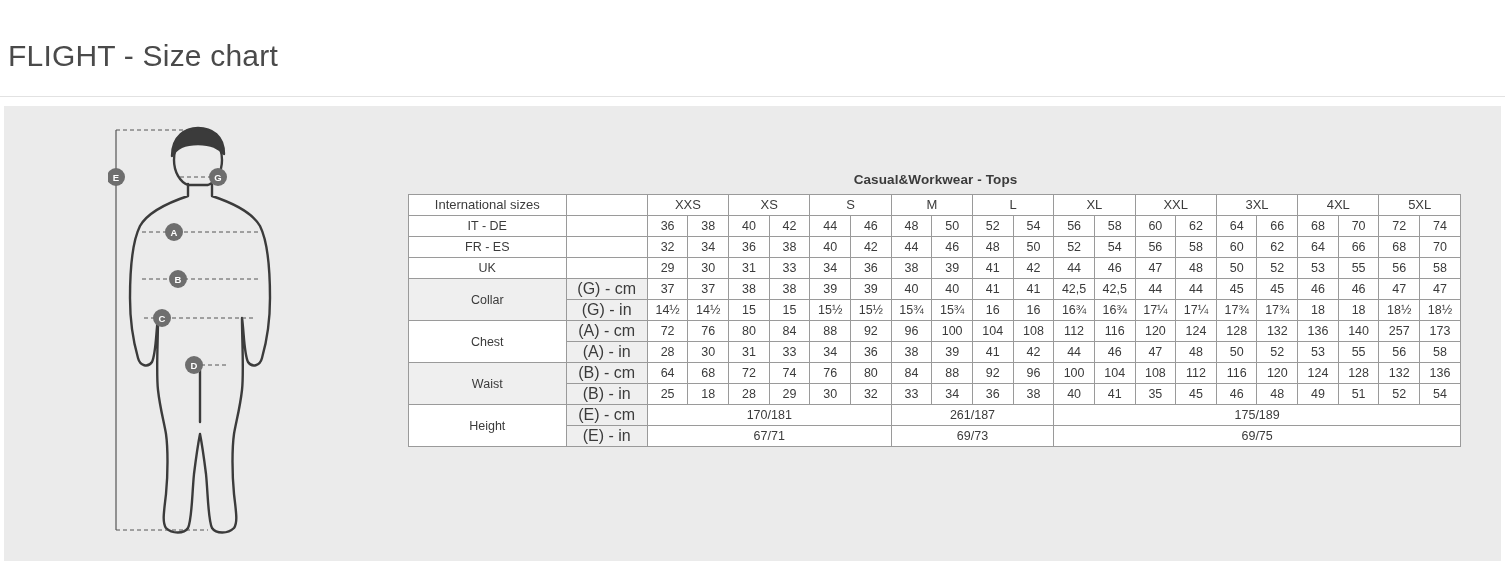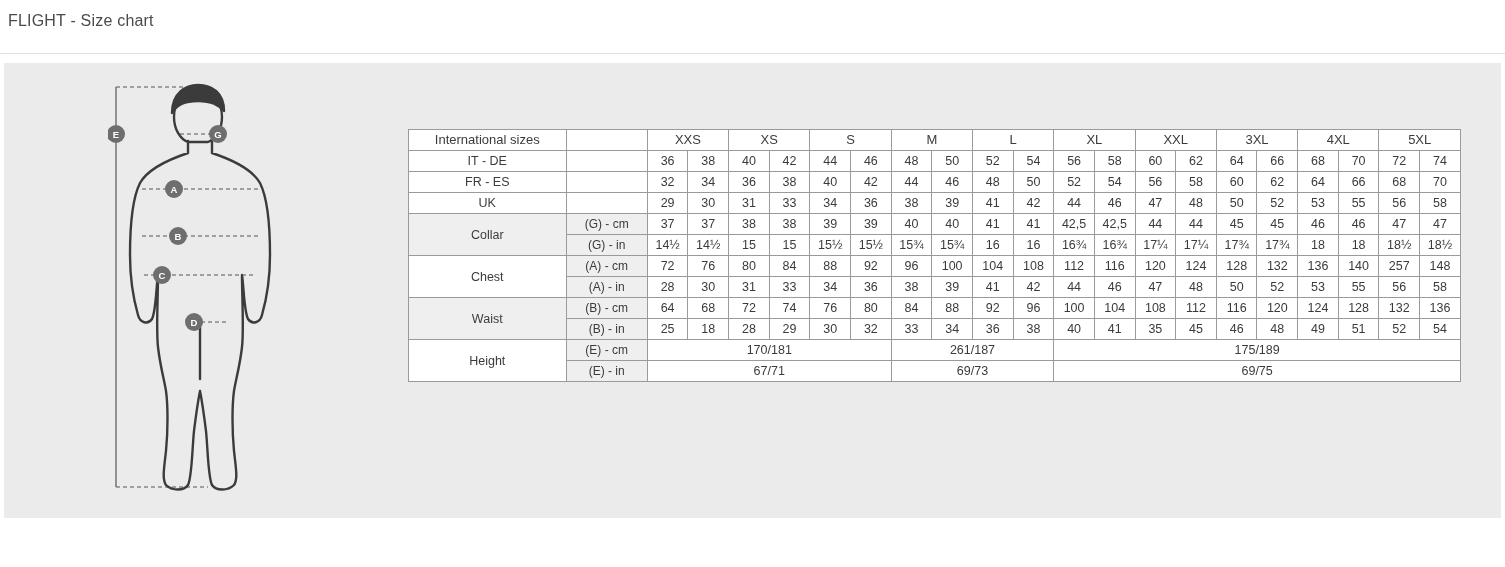--- a/index.html
+++ b/index.html
@@ -8,25 +8,26 @@
     background: #ffffff;
   }
   body {
     width: 1505px;
     height: 567px;
     font-family: "Liberation Sans", sans-serif;
     color: #3b3b3b;
     overflow: hidden;
   }
   .page-title {
-    font-size: 16px;
+    font-size: 30px;
     font-weight: 400;
     color: #4a4a4a;
     padding: 12px 0 0 8px;
     letter-spacing: 0.2px;
+    margin-top: 27px;
   }
   .title-rule {
     margin-top: 23px;
     height: 1px;
     background: #e2e2e2;
   }
   .panel {
     margin: 9px 4px 0 4px;
     background: #ebebeb;
     height: 455px;
@@ -89,21 +90,21 @@
     background: #555555;
     border: 1px solid #555555;
   }
   td.rowlabel {
     text-align: left;
     padding-left: 8px;
   }
   td.sub {
     text-align: left;
     padding-left: 6px;
-    font-size: 12px;
+    font-size: 16px;
     margin-top: 14px;
   }
   td.shade {
     background: #efefef;
   }
   td.rowlabel.shade, td.sub.shade {
     background: #efefef;
   }
   .col-label { width: 155px; }
   .col-sub { width: 80px; }
@@ -166,20 +167,21 @@
         <text x="70" y="161" font-family="Liberation Sans, sans-serif" font-size="9.5" fill="#ffffff" text-anchor="middle" font-weight="bold">B</text>
         <circle cx="54" cy="196" r="9" fill="#6e6e6e"></circle>
         <text x="54" y="200" font-family="Liberation Sans, sans-serif" font-size="9.5" fill="#ffffff" text-anchor="middle" font-weight="bold">C</text>
         <circle cx="86" cy="243" r="9" fill="#6e6e6e"></circle>
         <text x="86" y="247" font-family="Liberation Sans, sans-serif" font-size="9.5" fill="#ffffff" text-anchor="middle" font-weight="bold">D</text>
       </g>
     </svg>
   </div>
 
   <div class="chart-wrap">
+    <div class="chart-title">Casual&amp;Workwear - Tops</div>
     <table class="size-chart">
       <colgroup>
         <col class="col-label">
         <col class="col-sub">
         <col class="col-v">
           <col class="col-v">
           <col class="col-v">
           <col class="col-v">
         <col class="col-v">
           <col class="col-v">
@@ -355,21 +357,21 @@
           <td class="shade">108</td>
           <td>112</td>
           <td>116</td>
           <td class="shade">120</td>
           <td class="shade">124</td>
           <td>128</td>
           <td>132</td>
           <td class="shade">136</td>
           <td class="shade">140</td>
           <td>257</td>
-          <td>148</td>
+          <td>173</td>
         </tr>
 
         <tr>
           <td class="sub shade">(A) - in</td>
           <td class="shade">28</td>
           <td class="shade">30</td>
           <td>31</td>
           <td>33</td>
           <td class="shade">34</td>
           <td class="shade">36</td>

